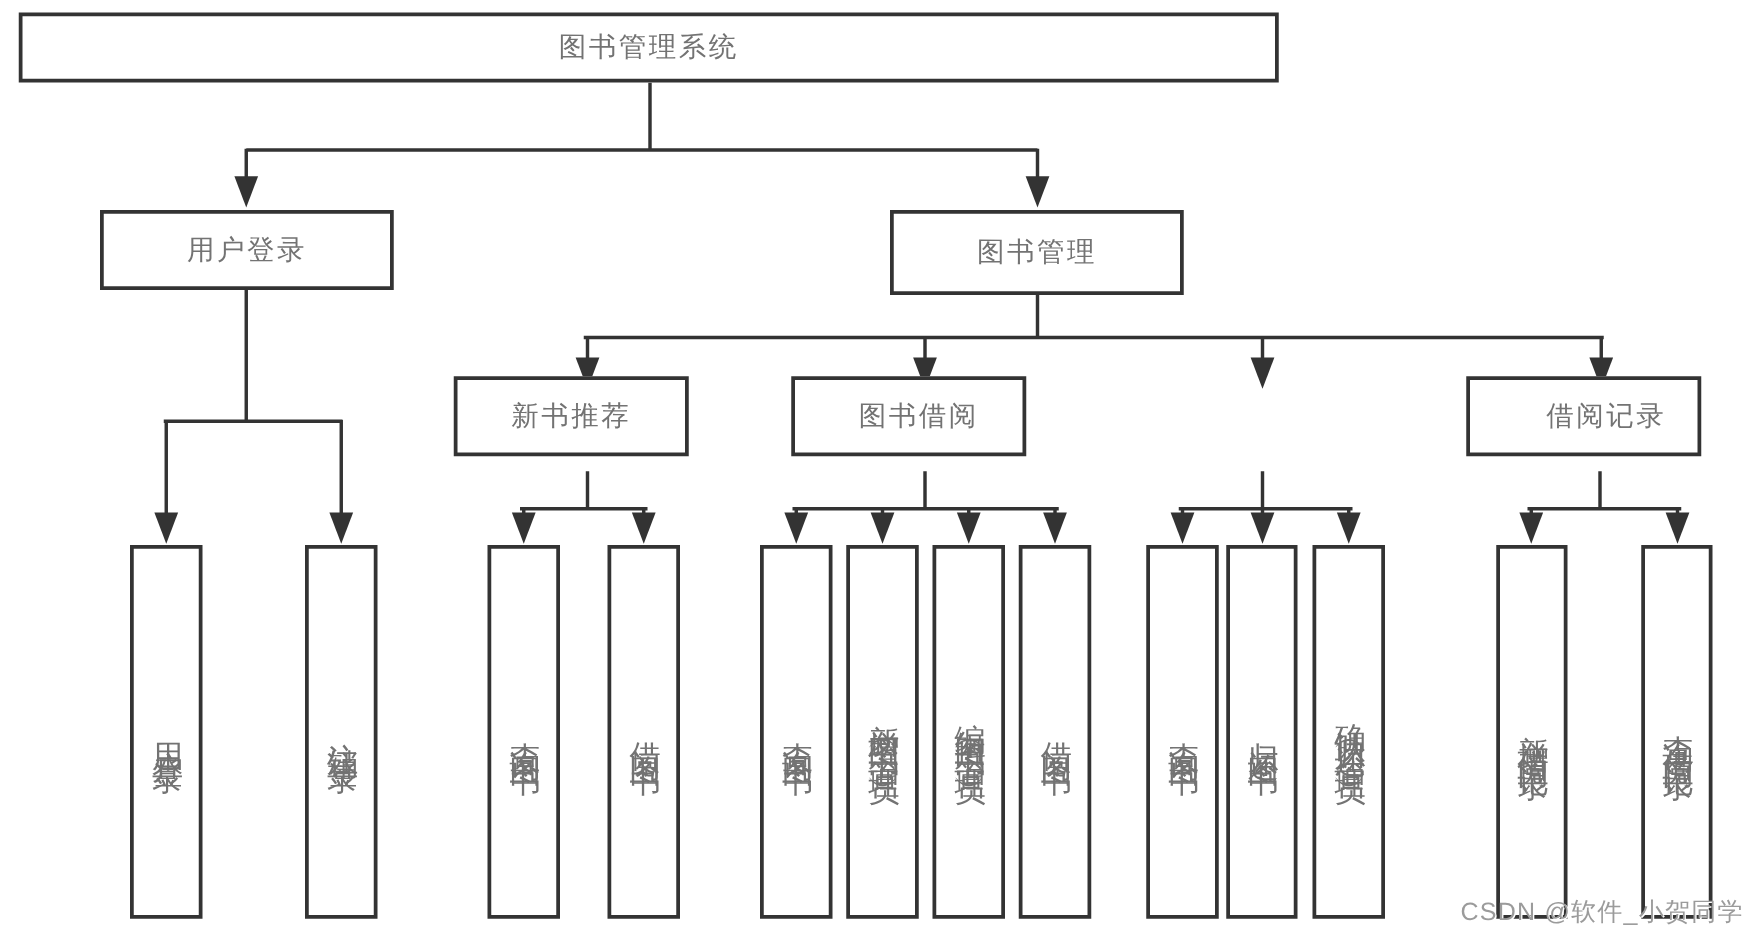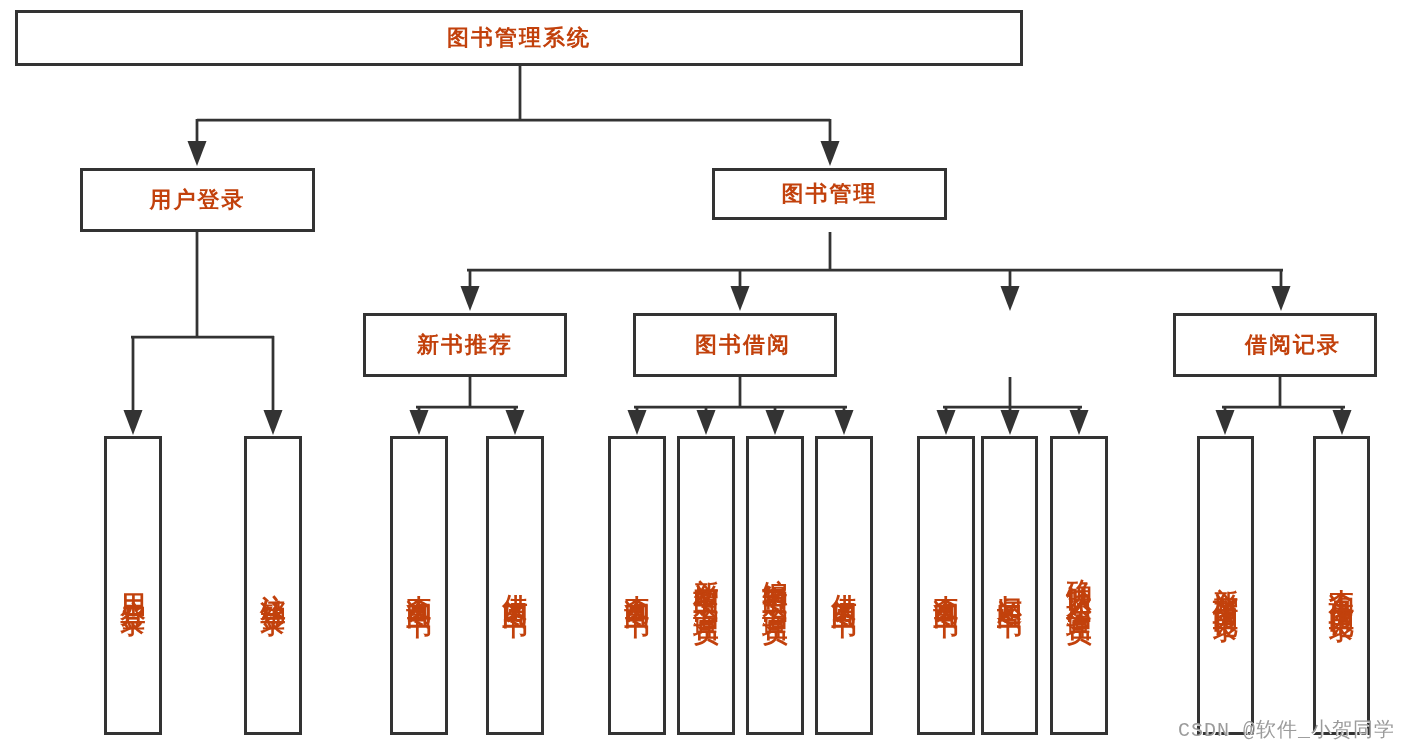--- a/index.html
+++ b/index.html
@@ -24,32 +24,31 @@
   }
   .box {
     position: absolute;
     box-sizing: border-box;
     border: 3px solid #333333;
     background: #ffffff;
     display: flex;
     align-items: center;
     justify-content: center;
     text-align: center;
-    color: #c2410c;
-    font-weight: bold;
+    color: #737373;
   }
   .hlabel {
     font-size: 22px;
     letter-spacing: 2px;
     white-space: nowrap;
   }
   .root-box   { left: 15px;  top: 10px;  width: 1008px; height: 56px; }
   .lvl1-a     { left: 80px;  top: 168px; width: 235px;  height: 64px; }
-  .lvl1-b     { left: 712px; top: 168px; width: 235px;  height: 52px; }
-  .mid        { top: 313px; width: 204px; height: 64px; }
+  .lvl1-b     { left: 712px; top: 168px; width: 235px;  height: 68px; }
+  .mid        { top: 301px; width: 188px; height: 64px; }
   .mid1 { left: 363px; }
   .mid2 { left: 633px; padding-left: 16px; }
   .mid3 { left: 903px; }
   .mid4 { left: 1173px; padding-left: 36px; }
   .leaf {
     top: 436px;
     width: 58px;
     height: 299px;
   }
   .vlabel {
@@ -75,21 +74,20 @@
   .leaf13 { left: 1313px; width: 57px; }
   .watermark {
     position: absolute;
     right: 10px;
     bottom: 4px;
     font-size: 20px;
     color: #9b9b9b;
     letter-spacing: 1px;
     text-shadow: 1px 1px 0 #ffffff;
     white-space: nowrap;
-    font-family: Liberation Mono, monospace;
   }
 </style>
 </head>
 <body>
 
 <div id="stage">
 
   <svg id="connectors" viewBox="0 0 1405 747" xmlns="http://www.w3.org/2000/svg">
     <g stroke="#333333" stroke-width="2.75" fill="none">
 

